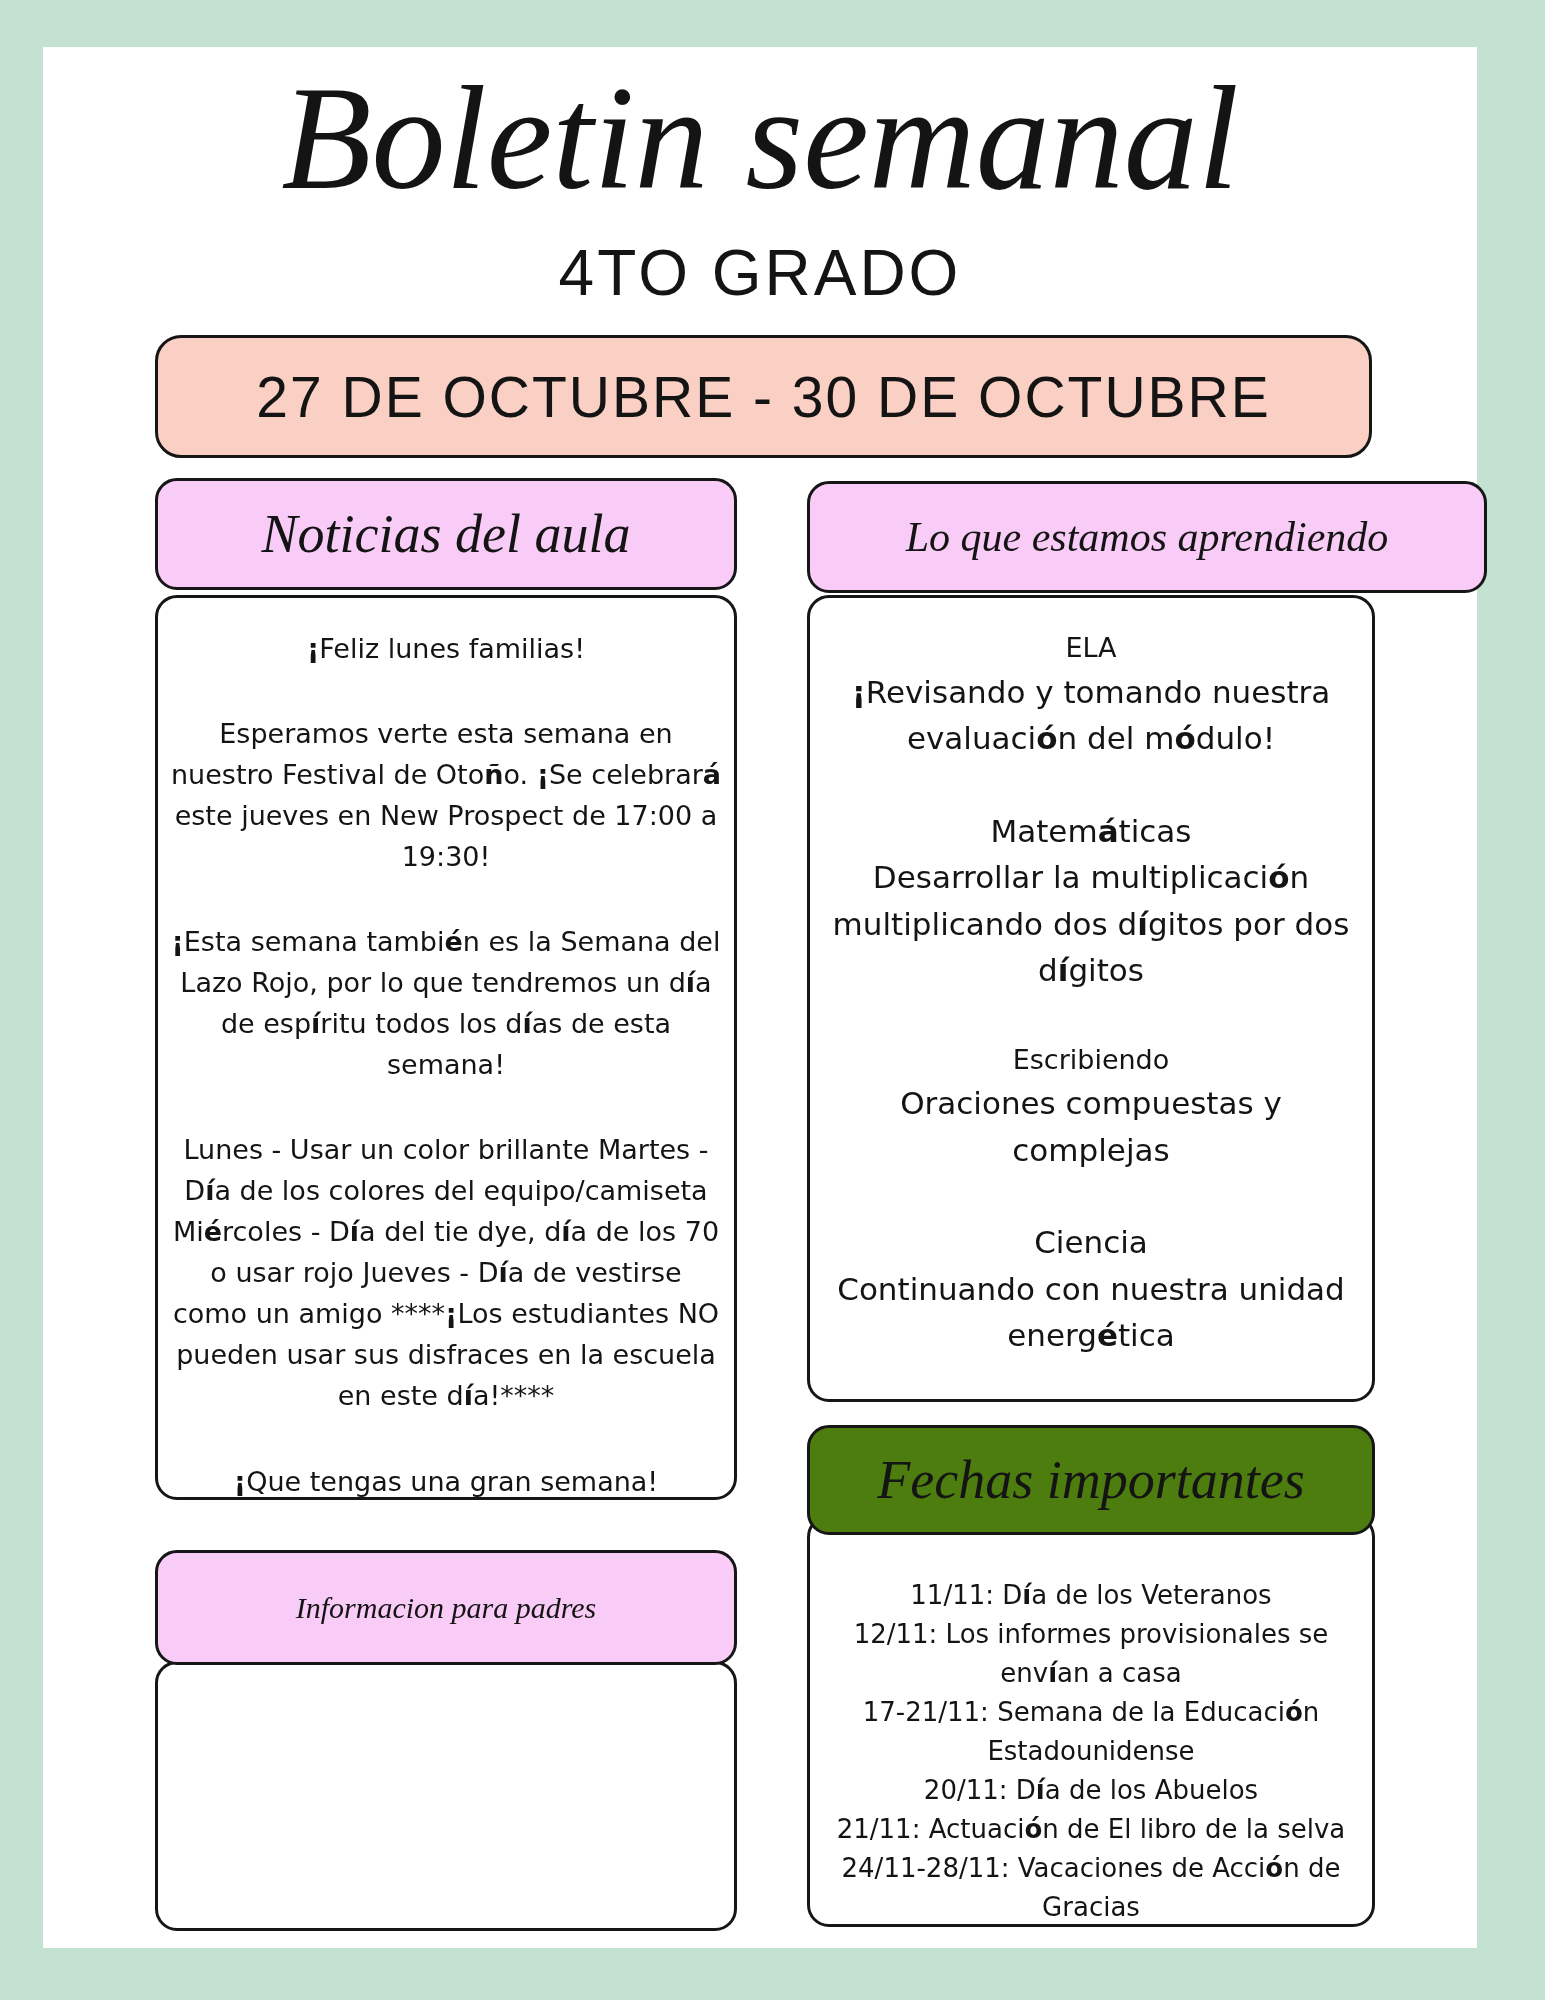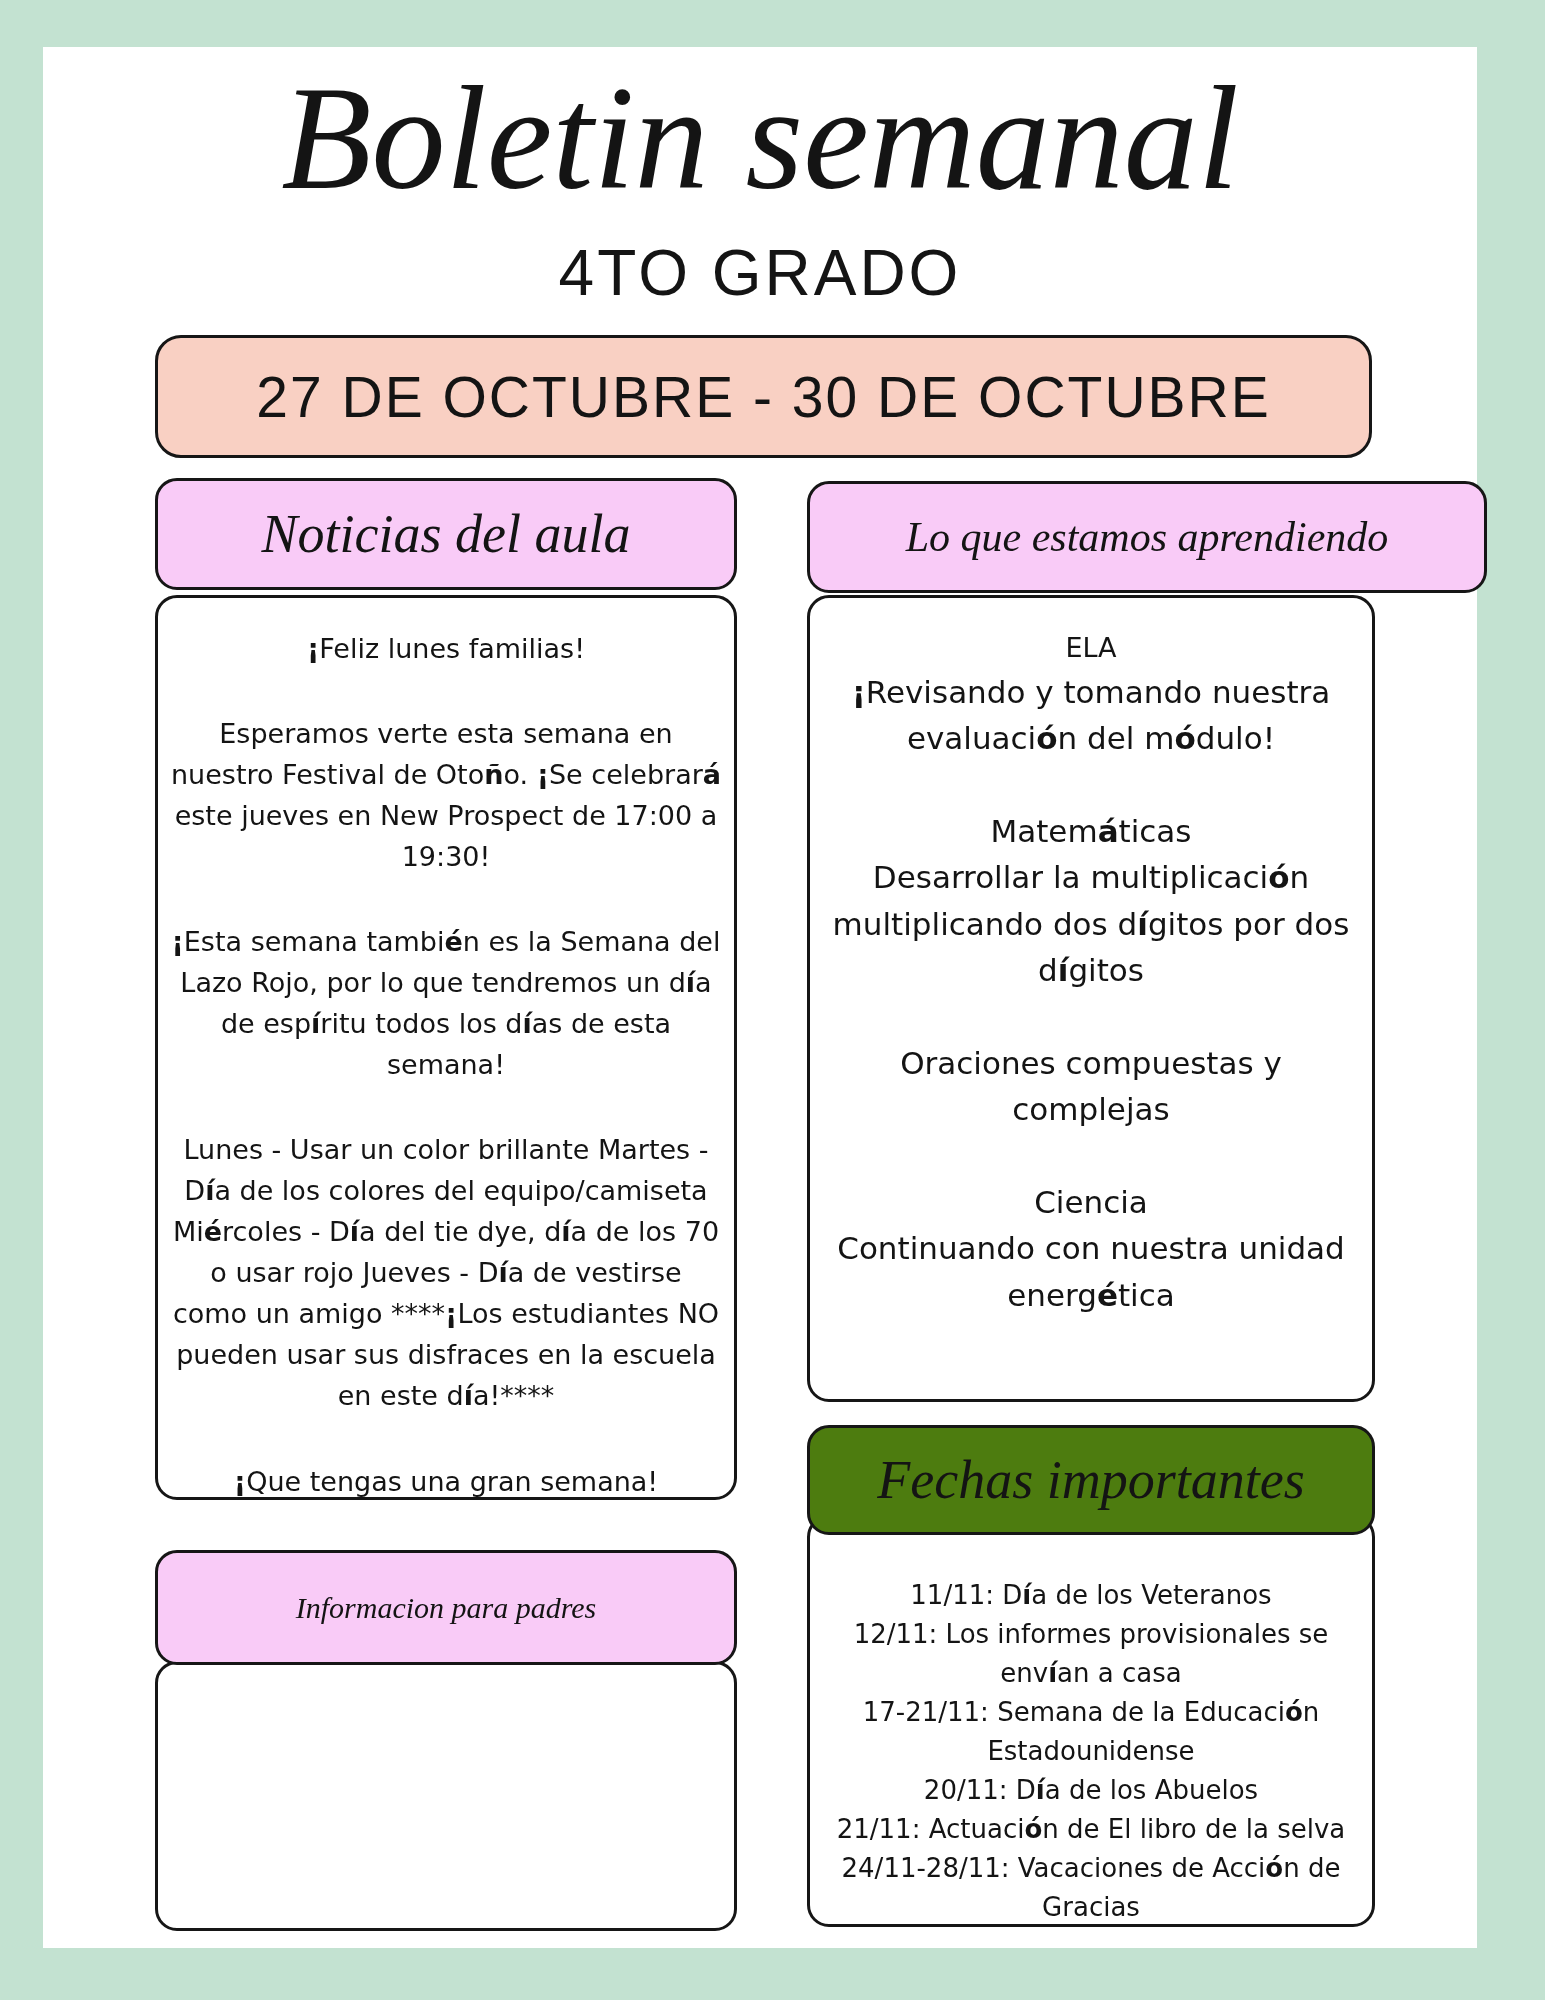--- a/index.html
+++ b/index.html
@@ -111,20 +111,21 @@
   <div class="box box-aprendiendo">
     <div class="section">
       <span class="subject small">ELA</span>
       <span><b>¡</b>Revisando y tomando nuestra evaluaci<b>ó</b>n del m<b>ó</b>dulo!</span>
     </div>
     <div class="section">
       <span class="subject">Matem<b>á</b>ticas</span>
       <span>Desarrollar la multiplicaci<b>ó</b>n multiplicando dos d<b>í</b>gitos por dos d<b>í</b>gitos</span>
     </div>
     <div class="section">
+      <span class="subject small">Escribiendo</span>
       <span>Oraciones compuestas y complejas</span>
     </div>
     <div class="section">
       <span class="subject">Ciencia</span>
       <span>Continuando con nuestra unidad energ<b>é</b>tica</span>
     </div>
   </div>
 
   <div class="hdr hdr-fechas script">
     <span>Fechas importantes</span>

